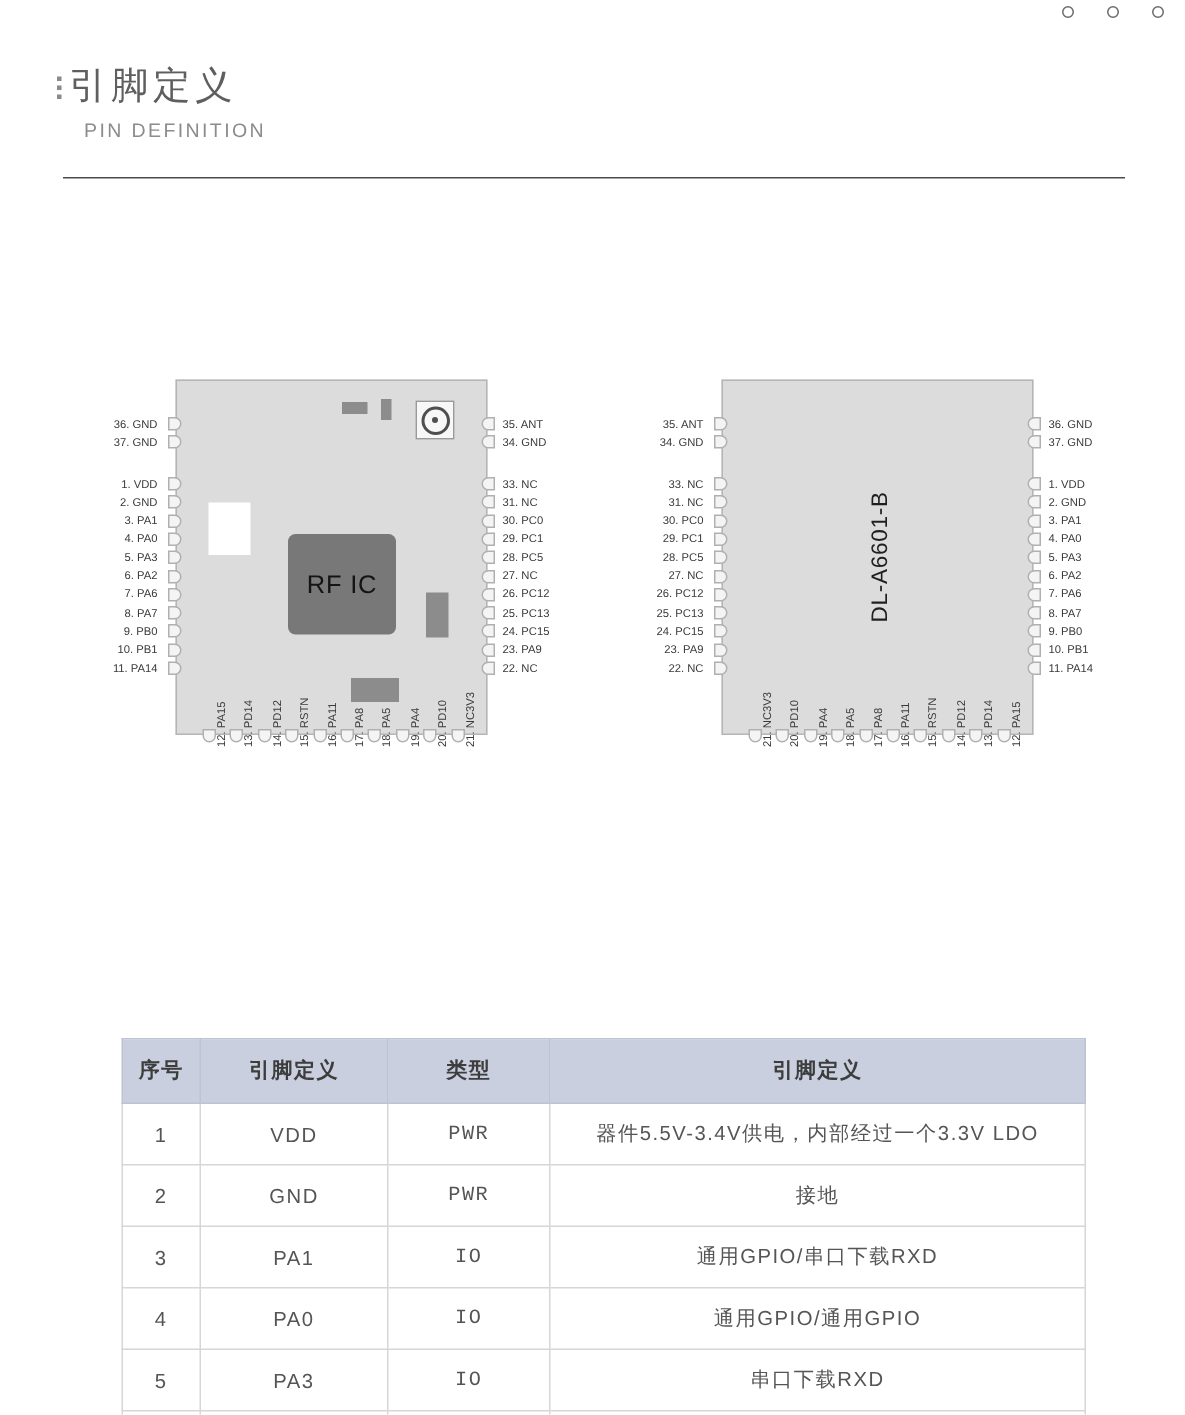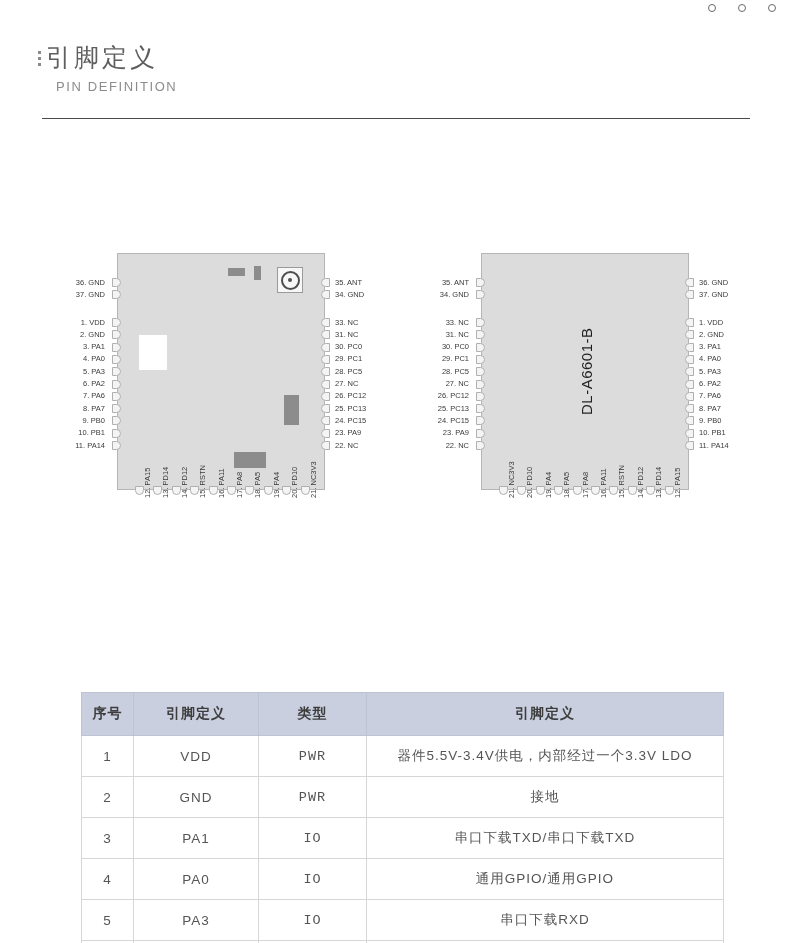--- a/index.html
+++ b/index.html
@@ -78,20 +78,21 @@
 <div class="diagram" id="diagA" style="left:0;top:0;width:420px;height:560px;">
   <div class="body" id="bodyA" style="left:117px;top:253px;width:208px;height:237px;"></div>
   <div class="comp" style="left:228px;top:268px;width:17px;height:8px;"></div>
   <div class="comp" style="left:254px;top:266px;width:7px;height:14px;"></div>
   <div class="ipex" style="left:277px;top:267px;width:26px;height:26px;">
     <span class="ring">
         <span class="dot"></span>
       </span>
   </div>
   <div class="comp white" style="left:139px;top:335px;width:28px;height:35px;"></div>
+  <div class="rfic" style="left:192px;top:356px;width:72px;height:67px;">RF IC</div>
   <div class="comp" style="left:284px;top:395px;width:15px;height:30px;"></div>
   <div class="comp" style="left:234px;top:452px;width:32px;height:16px;"></div>
 <div class="pin v" style="left:112px;top:278px;"></div>
     <div class="lbl r" style="left:39px;top:277.5px;width:66px;text-align:right;">36. GND</div>
     <div class="pin v" style="left:112px;top:290px;"></div>
     <div class="lbl r" style="left:39px;top:289.5px;width:66px;text-align:right;">37. GND</div>
     <div class="pin v" style="left:112px;top:318px;"></div>
     <div class="lbl r" style="left:39px;top:317.5px;width:66px;text-align:right;">1. VDD</div>
     <div class="pin v" style="left:112px;top:330.3px;"></div>
     <div class="lbl r" style="left:39px;top:329.8px;width:66px;text-align:right;">2. GND</div>
@@ -257,21 +258,21 @@
       <tr>
         <td class="c0">2</td>
         <td class="c1">GND</td>
         <td class="c2">PWR</td>
         <td>接地</td>
       </tr>
       <tr>
         <td class="c0">3</td>
         <td class="c1">PA1</td>
         <td class="c2">IO</td>
-        <td>串口下载TXD/串口下载TXD</td>
+        <td>通用GPIO/串口下载RXD</td>
       </tr>
       <tr>
         <td class="c0">4</td>
         <td class="c1">PA0</td>
         <td class="c2">IO</td>
         <td>通用GPIO/通用GPIO</td>
       </tr>
       <tr>
         <td class="c0">5</td>
         <td class="c1">PA3</td>

